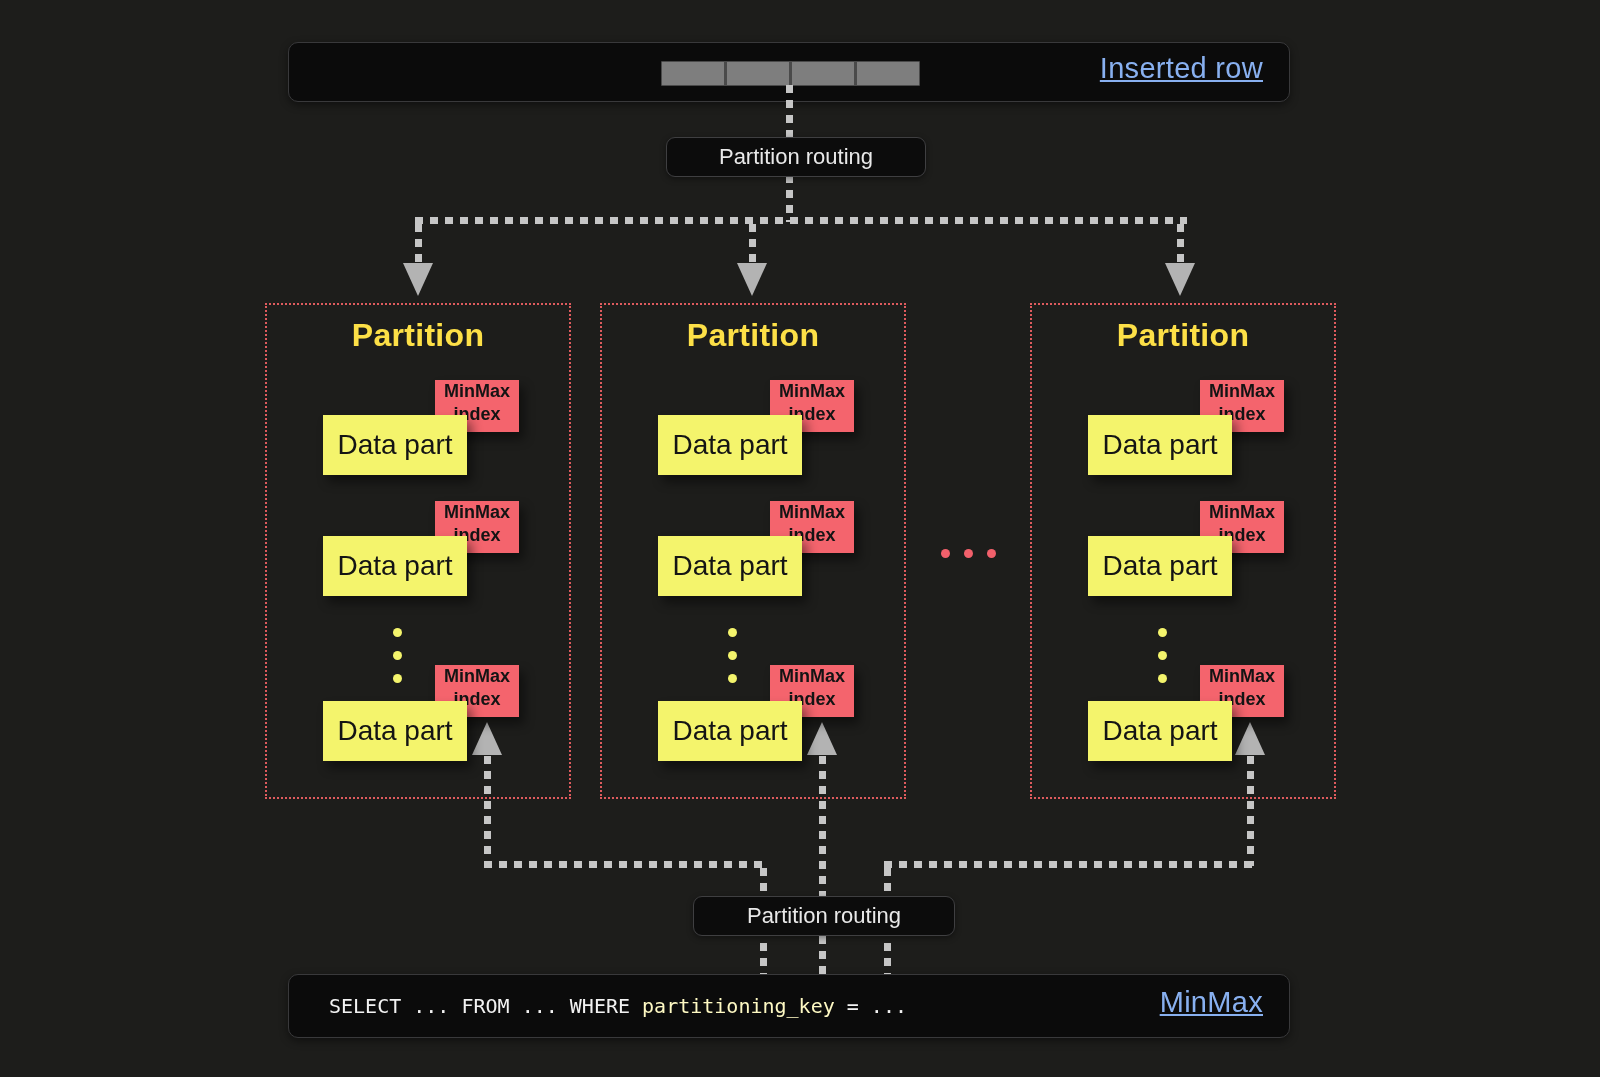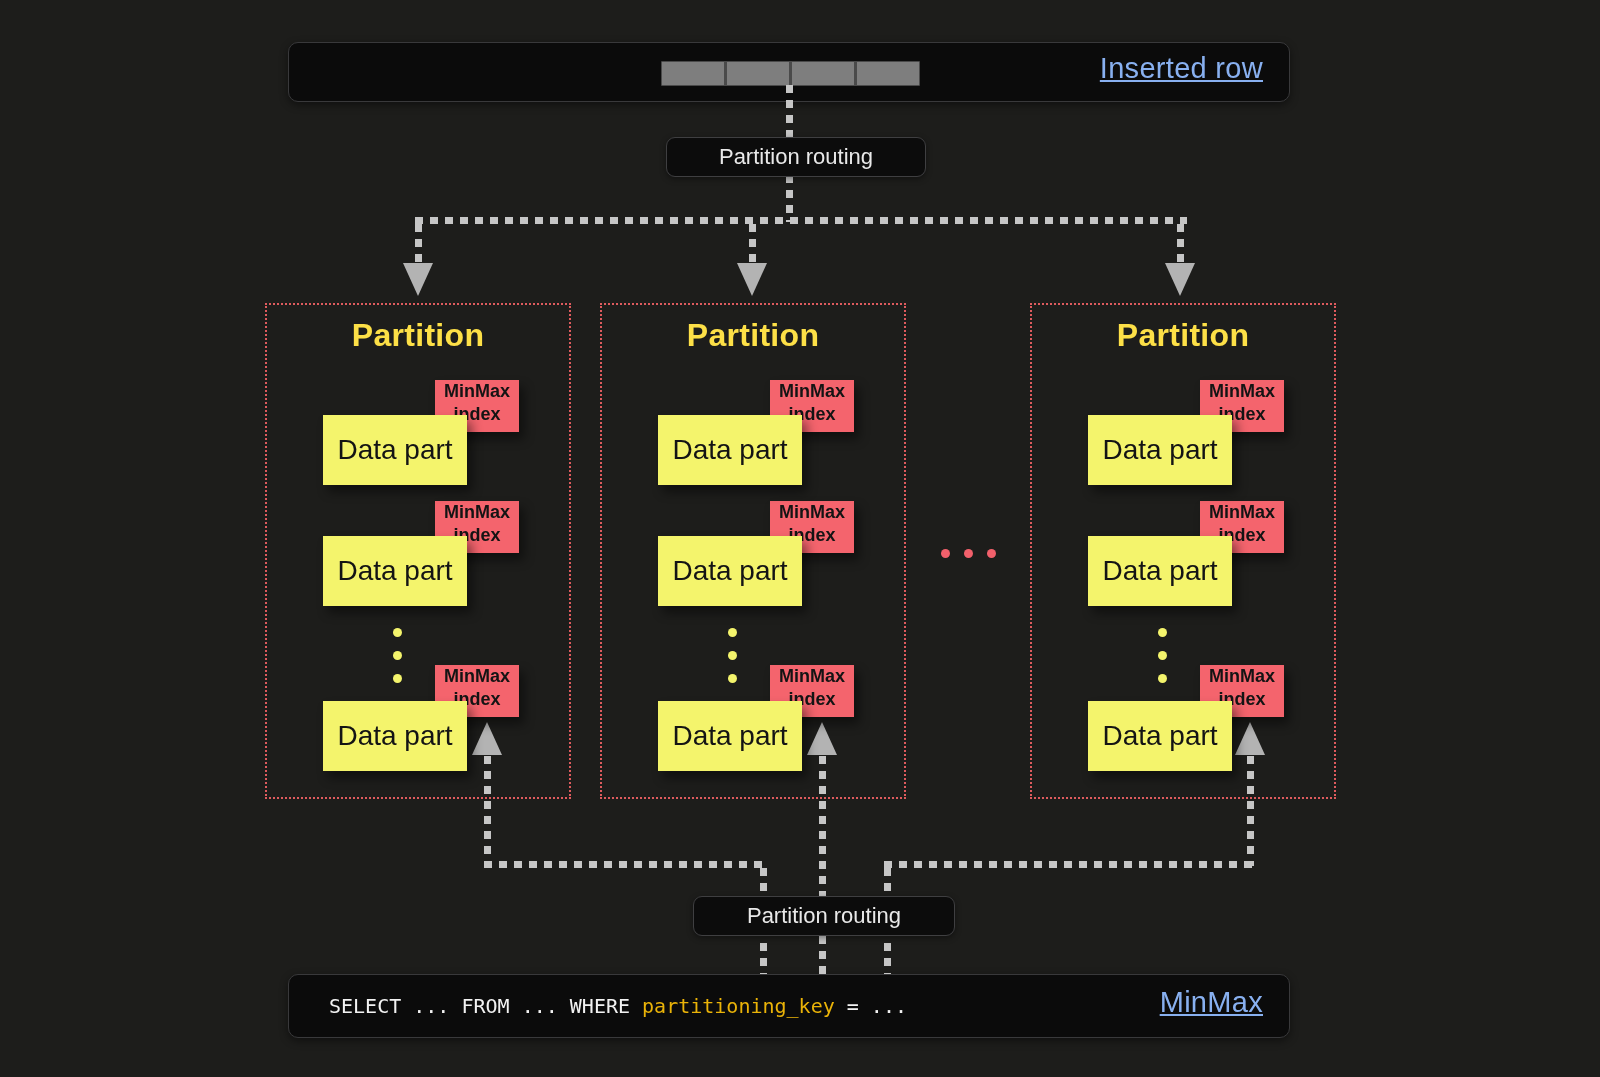--- a/index.html
+++ b/index.html
@@ -26,21 +26,21 @@
     position:absolute; left:372px; top:18px; height:23px;
     display:flex; gap:3px; background:#4a4a4a; padding:1px; border-radius:1px;
   }
   .cell{ width:62px; height:23px; background:#7e7e7e; }
   .sql{
     position:absolute; left:40px; top:0; bottom:0;
     display:flex; align-items:center;
     font-family:"DejaVu Sans Mono", monospace;
     font-size:20px; color:#f2f2f2; white-space:pre;
   }
-  .sql .key{ color:#eab308; }
+  .sql .key{ color:#fef9c3; }
 
   
   .pill{
     position:absolute; background:#0c0c0c; border:1px solid #3f3f41;
     border-radius:9px; display:flex; align-items:center; justify-content:center;
     color:#e9e9e9; font-size:22px; z-index:4;
     box-shadow:0 2px 6px rgba(0,0,0,.4);
   }
   .pill-routing{ left:666px; top:137px; width:258px; height:38px; }
   .pill-pruning{ left:693px; top:896px; width:260px; height:38px; }
@@ -75,21 +75,21 @@
     position:absolute; top:12px; left:0; width:100%; text-align:center;
     color:#fde047; font-size:32px; font-weight:600; letter-spacing:.3px;
   }
   .mm{
     position:absolute; left:168px; width:84px; height:52px; background:#f4646d;
     color:#141414; font-size:18px; font-weight:700; line-height:1.3; text-align:center;
     display:flex; flex-direction:column; z-index:1;
     box-shadow:5px 7px 10px rgba(0,0,0,.45);
   }
   .dp{
-    position:absolute; left:56px; width:144px; height:70px; background:#f4f46c;
+    position:absolute; left:56px; width:144px; height:60px; background:#f4f46c;
     color:#141414; font-size:28px; display:flex; align-items:center; justify-content:center;
     z-index:2; box-shadow:5px 7px 10px rgba(0,0,0,.45);
   }
   .mm-1{ top:75px; } .dp-1{ top:110px; }
   .mm-2{ top:196px; } .dp-2{ top:231px; }
   .mm-3{ top:360px; } .dp-3{ top:396px; }
   .stackdots{ position:absolute; left:126px; top:323px; display:flex; flex-direction:column; gap:14px; }
   .stackdots span{ width:9px; height:9px; border-radius:50%; background:#f4f46c; }
 
   

